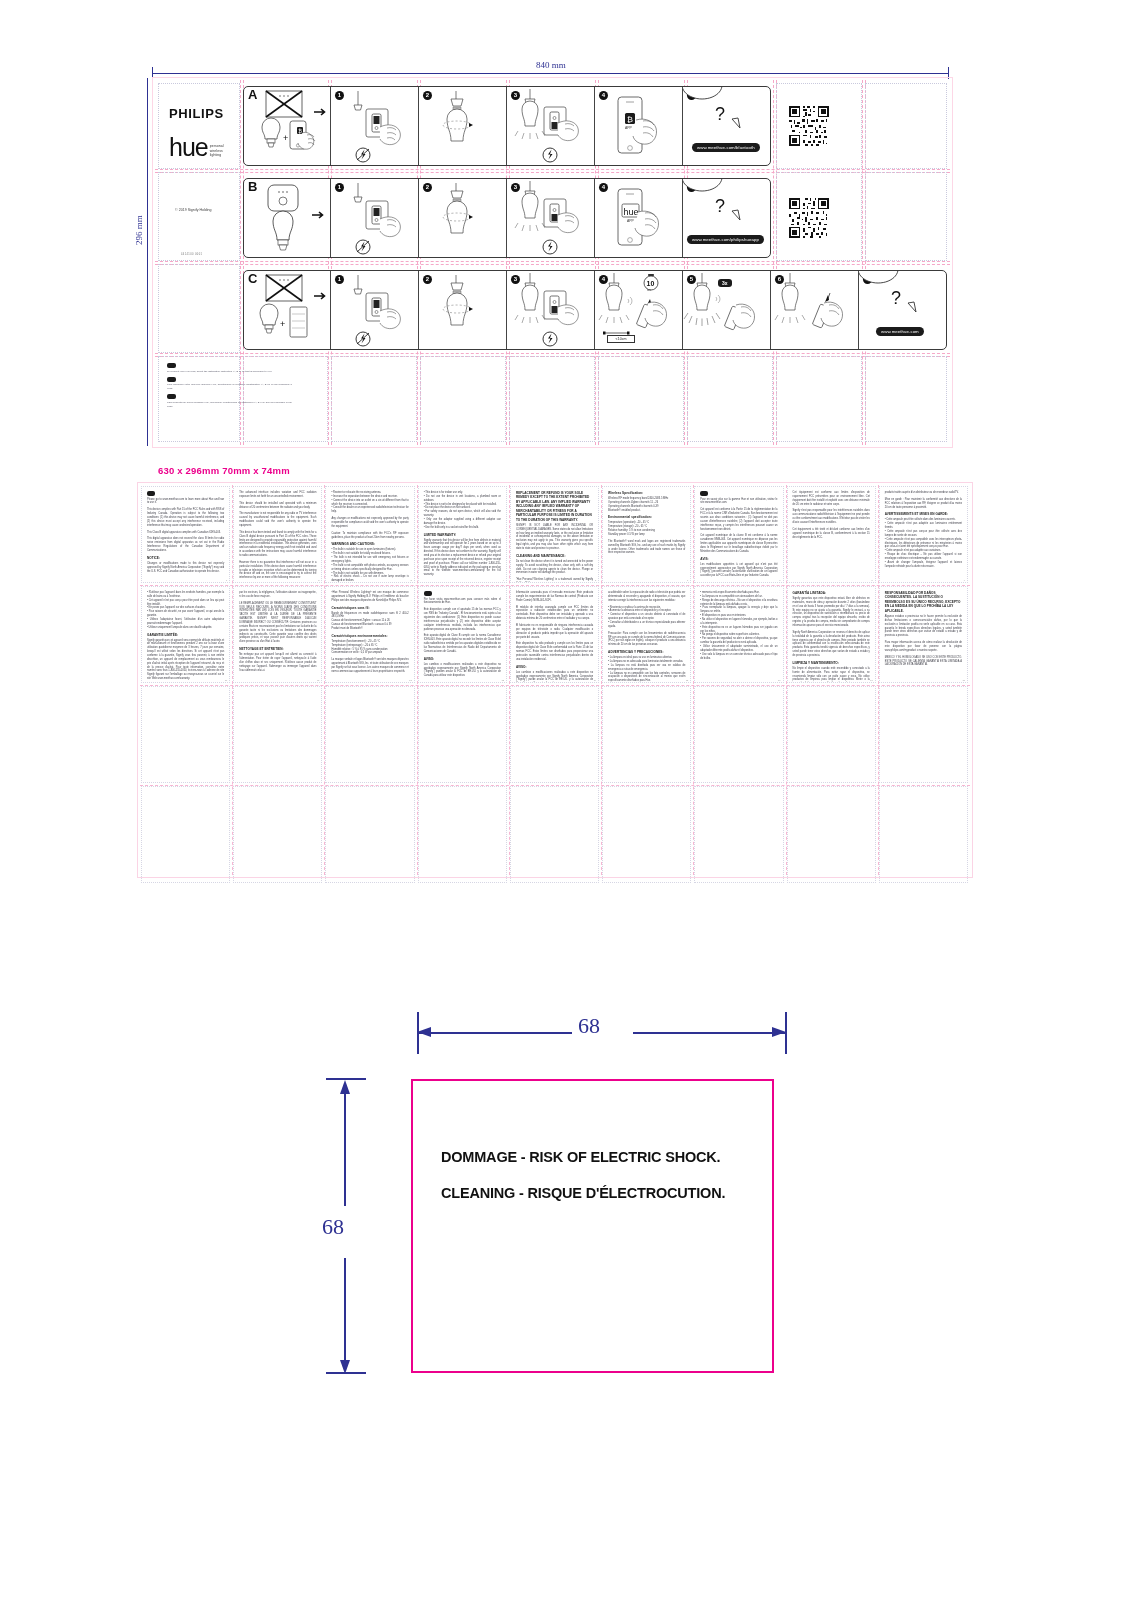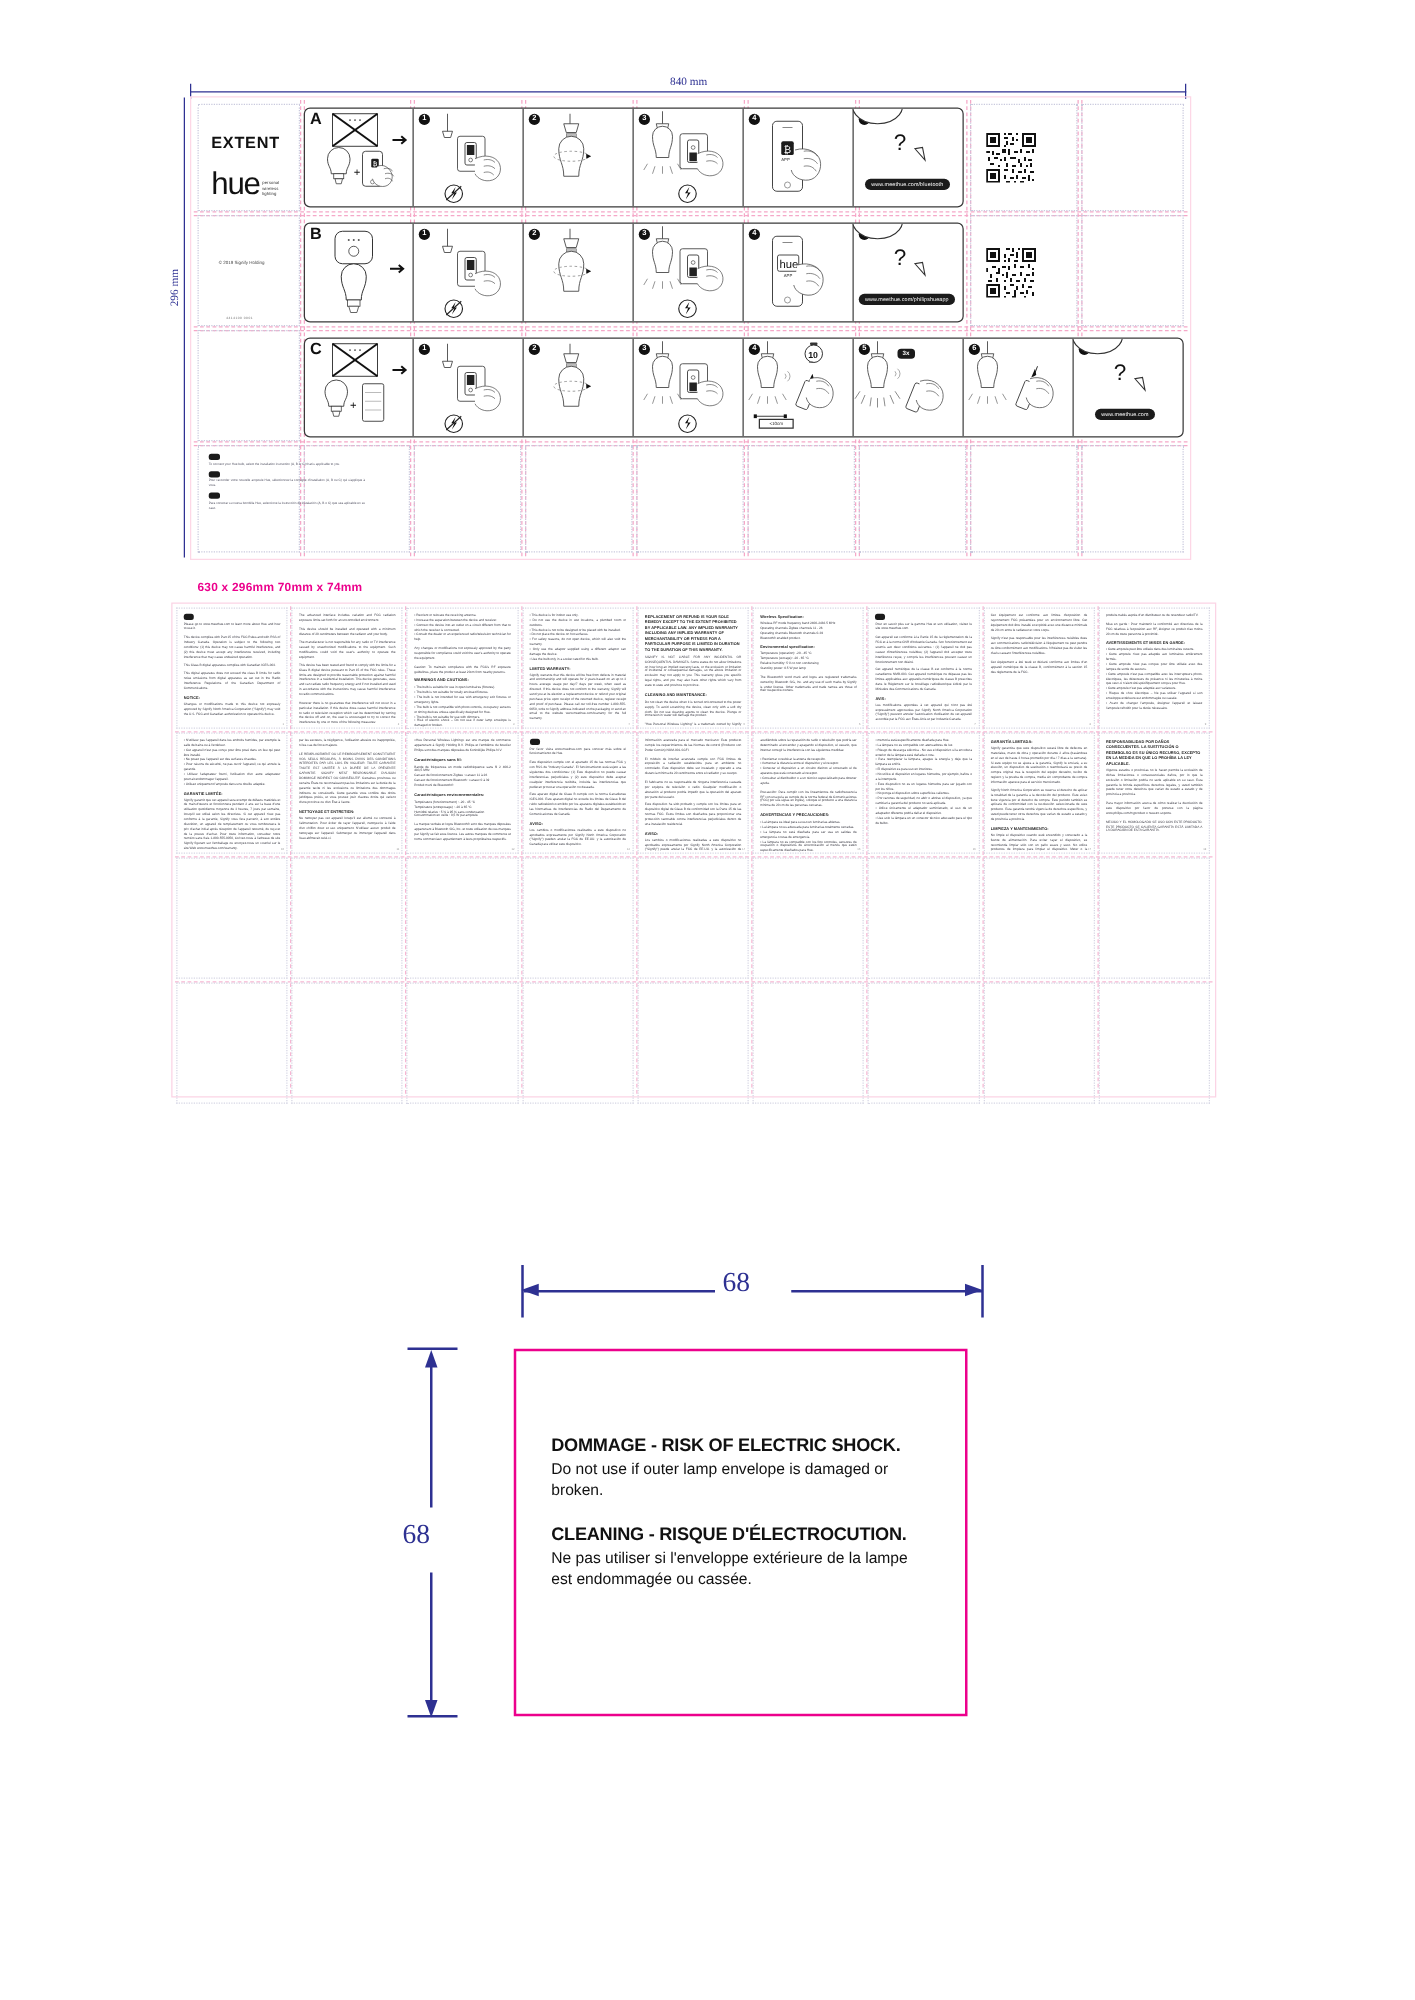--- a/index.html
+++ b/index.html
@@ -230,21 +230,21 @@
   <div class="grid-cell" style="left:443px;top:276px;width:86px;  height:86px;"></div>
   <div class="grid-cell" style="left:532px;top:276px;width:86px;  height:86px;"></div>
   <div class="grid-cell" style="left:621px;top:276px;width:86px;  height:86px;"></div>
   <div class="grid-cell" style="left:710px;top:276px;width:82px;  height:86px;"></div>
   <div class="grid-cell" style="left:710px;top:3px;  width:82px;  height:86px;"></div>
   <div class="grid-cell" style="left:710px;top:92px; width:82px;  height:89px;"></div>
   <div class="grid-cell" style="left:621px;top:3px;  width:86px;  height:86px;"></div>
   <div class="grid-cell" style="left:621px;top:92px; width:86px;  height:89px;"></div>
 
   <div class="abs" style="left:14px; top:26px;">
-    <div class="philips-word">EXTENT</div>
+    <div class="philips-word">PHILIPS</div>
     <div style="display:flex; align-items:flex-end; margin-top:12px;">
       <span class="hue-word">hue</span>
       <span class="hue-tag" style="margin-left:2px; margin-bottom:4px;">
         <span>personal</span><br>
         <span>wireless</span><br>
         <span>lighting</span>
       </span>
     </div>
   </div>
 
@@ -979,17 +979,15 @@
 <div class="abs dimline" style="left:344px; top:1090px; width:1.6px; height:116px;"></div>
 <div class="abs dimline" style="left:344px; top:1258px; width:1.6px; height:110px;"></div>
 <div class="abs" style="left:340px; top:1080px; width:0;height:0;border-left:5px solid transparent;border-right:5px solid transparent;border-bottom:14px solid #2e3192;"></div>
 <div class="abs" style="left:340px; top:1360px; width:0;height:0;border-left:5px solid transparent;border-right:5px solid transparent;border-top:14px solid #2e3192;"></div>
 <div class="abs dimline" style="left:326px; top:1078px; width:40px; height:1.6px;"></div>
 <div class="abs dimline" style="left:326px; top:1372px; width:40px; height:1.6px;"></div>
 
 <div id="label">
   <div style="padding:68px 28px 0 28px;">
     <h2 class="lbl-h">DOMMAGE - RISK OF ELECTRIC SHOCK.</h2>
-    <p class="lbl-p">Do not use if outer lamp envelope is damaged or broken.</p>
     <h2 class="lbl-h" style="margin-top:20px;">CLEANING - RISQUE D'ÉLECTROCUTION.</h2>
-    <p class="lbl-p">Ne pas utiliser si l'enveloppe extérieure de la lampe est endommagée ou cassée.</p>
   </div>
 </div>
 
 </body></html>

